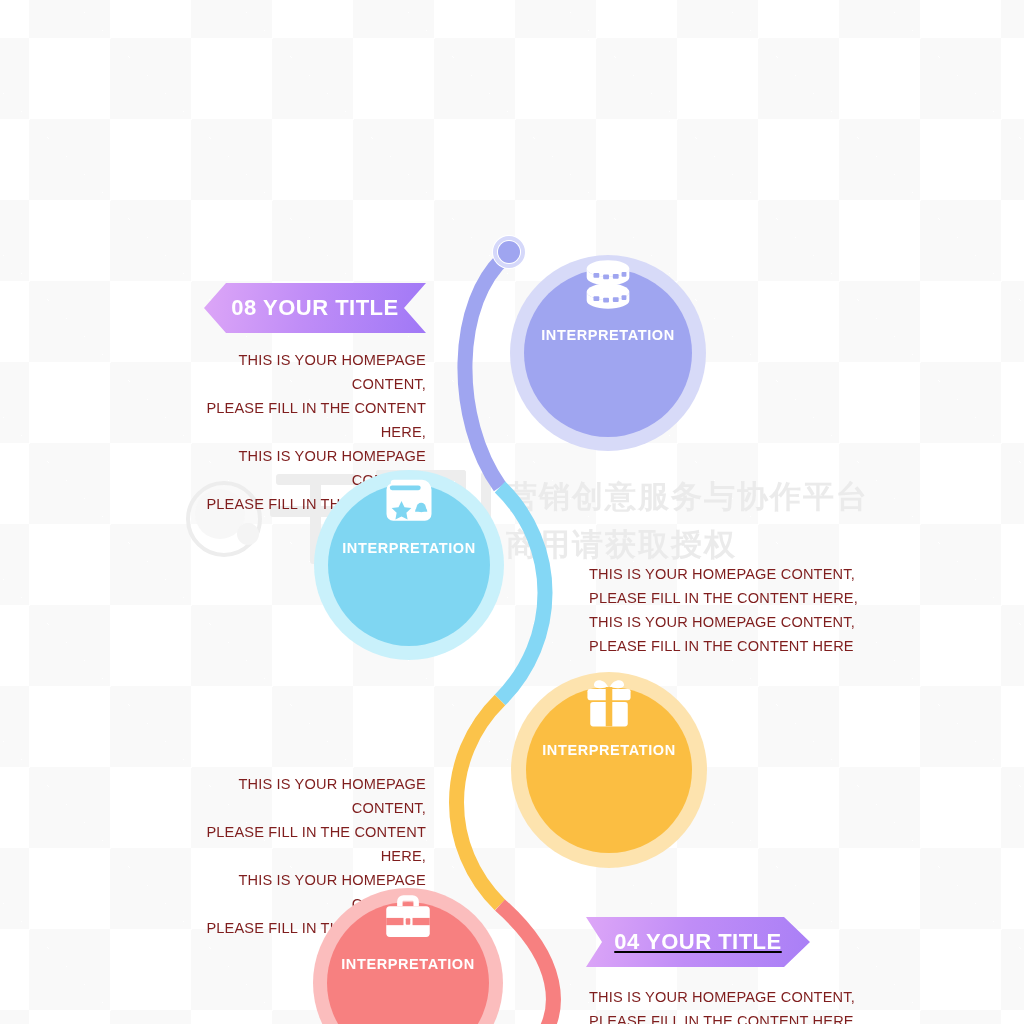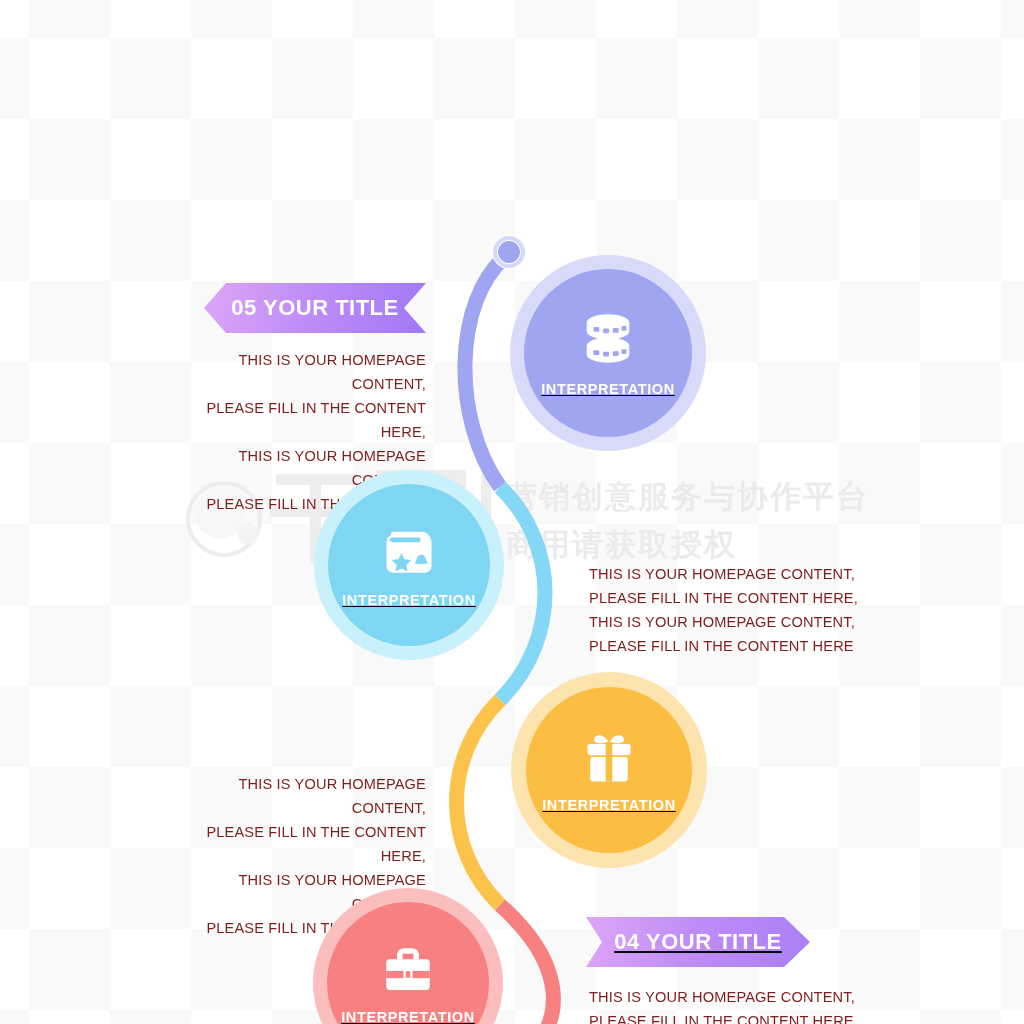--- a/index.html
+++ b/index.html
@@ -34,21 +34,21 @@
     font-family:"DejaVu Sans",sans-serif;font-weight:700;white-space:nowrap;
   }
   .wm-line.l1{top:14px;}
   .wm-line.l2{top:62px;}
 
   
   .connector{position:absolute;left:0;top:0;width:1024px;height:1024px;}
 
   
   .node{position:absolute;border-radius:50%;display:flex;flex-direction:column;
-        align-items:center;justify-content:center;text-decoration:underline;}
+        align-items:center;}
   .node .ring{position:absolute;inset:0;border-radius:50%;}
   .node .disc{position:absolute;border-radius:50%;}
   .node .inner{position:relative;display:flex;flex-direction:column;
                align-items:center;justify-content:center;}
   .node .ico{display:block;}
   .node .cap{
     color:#ffffff;font-weight:700;font-size:14.5px;letter-spacing:0.6px;
     margin-top:10px;text-align:center;white-space:nowrap;
   }
 
@@ -143,21 +143,21 @@
           <rect x="27" y="44" width="6" height="5" rx="1"></rect>
           <rect x="37" y="43.5" width="6" height="5" rx="1"></rect>
           <rect x="46" y="41.5" width="5" height="5" rx="1"></rect>
         </g>
       </svg>
       <div class="cap">INTERPRETATION</div>
     </div>
   </div>
 
   <div class="banner left-notch" style="left:204px;top:283px;width:222px;">
-    <span class="lbl">05 YOUR TITLE</span>
+    <span class="lbl">08 YOUR TITLE</span>
   </div>
   <div class="para r" style="left:166px;top:348px;width:260px;">THIS IS YOUR HOMEPAGE CONTENT,
 PLEASE FILL IN THE CONTENT HERE,
 THIS IS YOUR HOMEPAGE CONTENT,
 PLEASE FILL IN THE CONTENT HERE</div>
 
   <div class="node" style="left:314px;top:470px;width:190px;height:190px;">
     <div class="ring" style="background:#c9f1fb;"></div>
     <div class="disc" style="left:14px;top:14px;width:162px;height:162px;background:#7fd6f2;"></div>
     <div class="inner">

